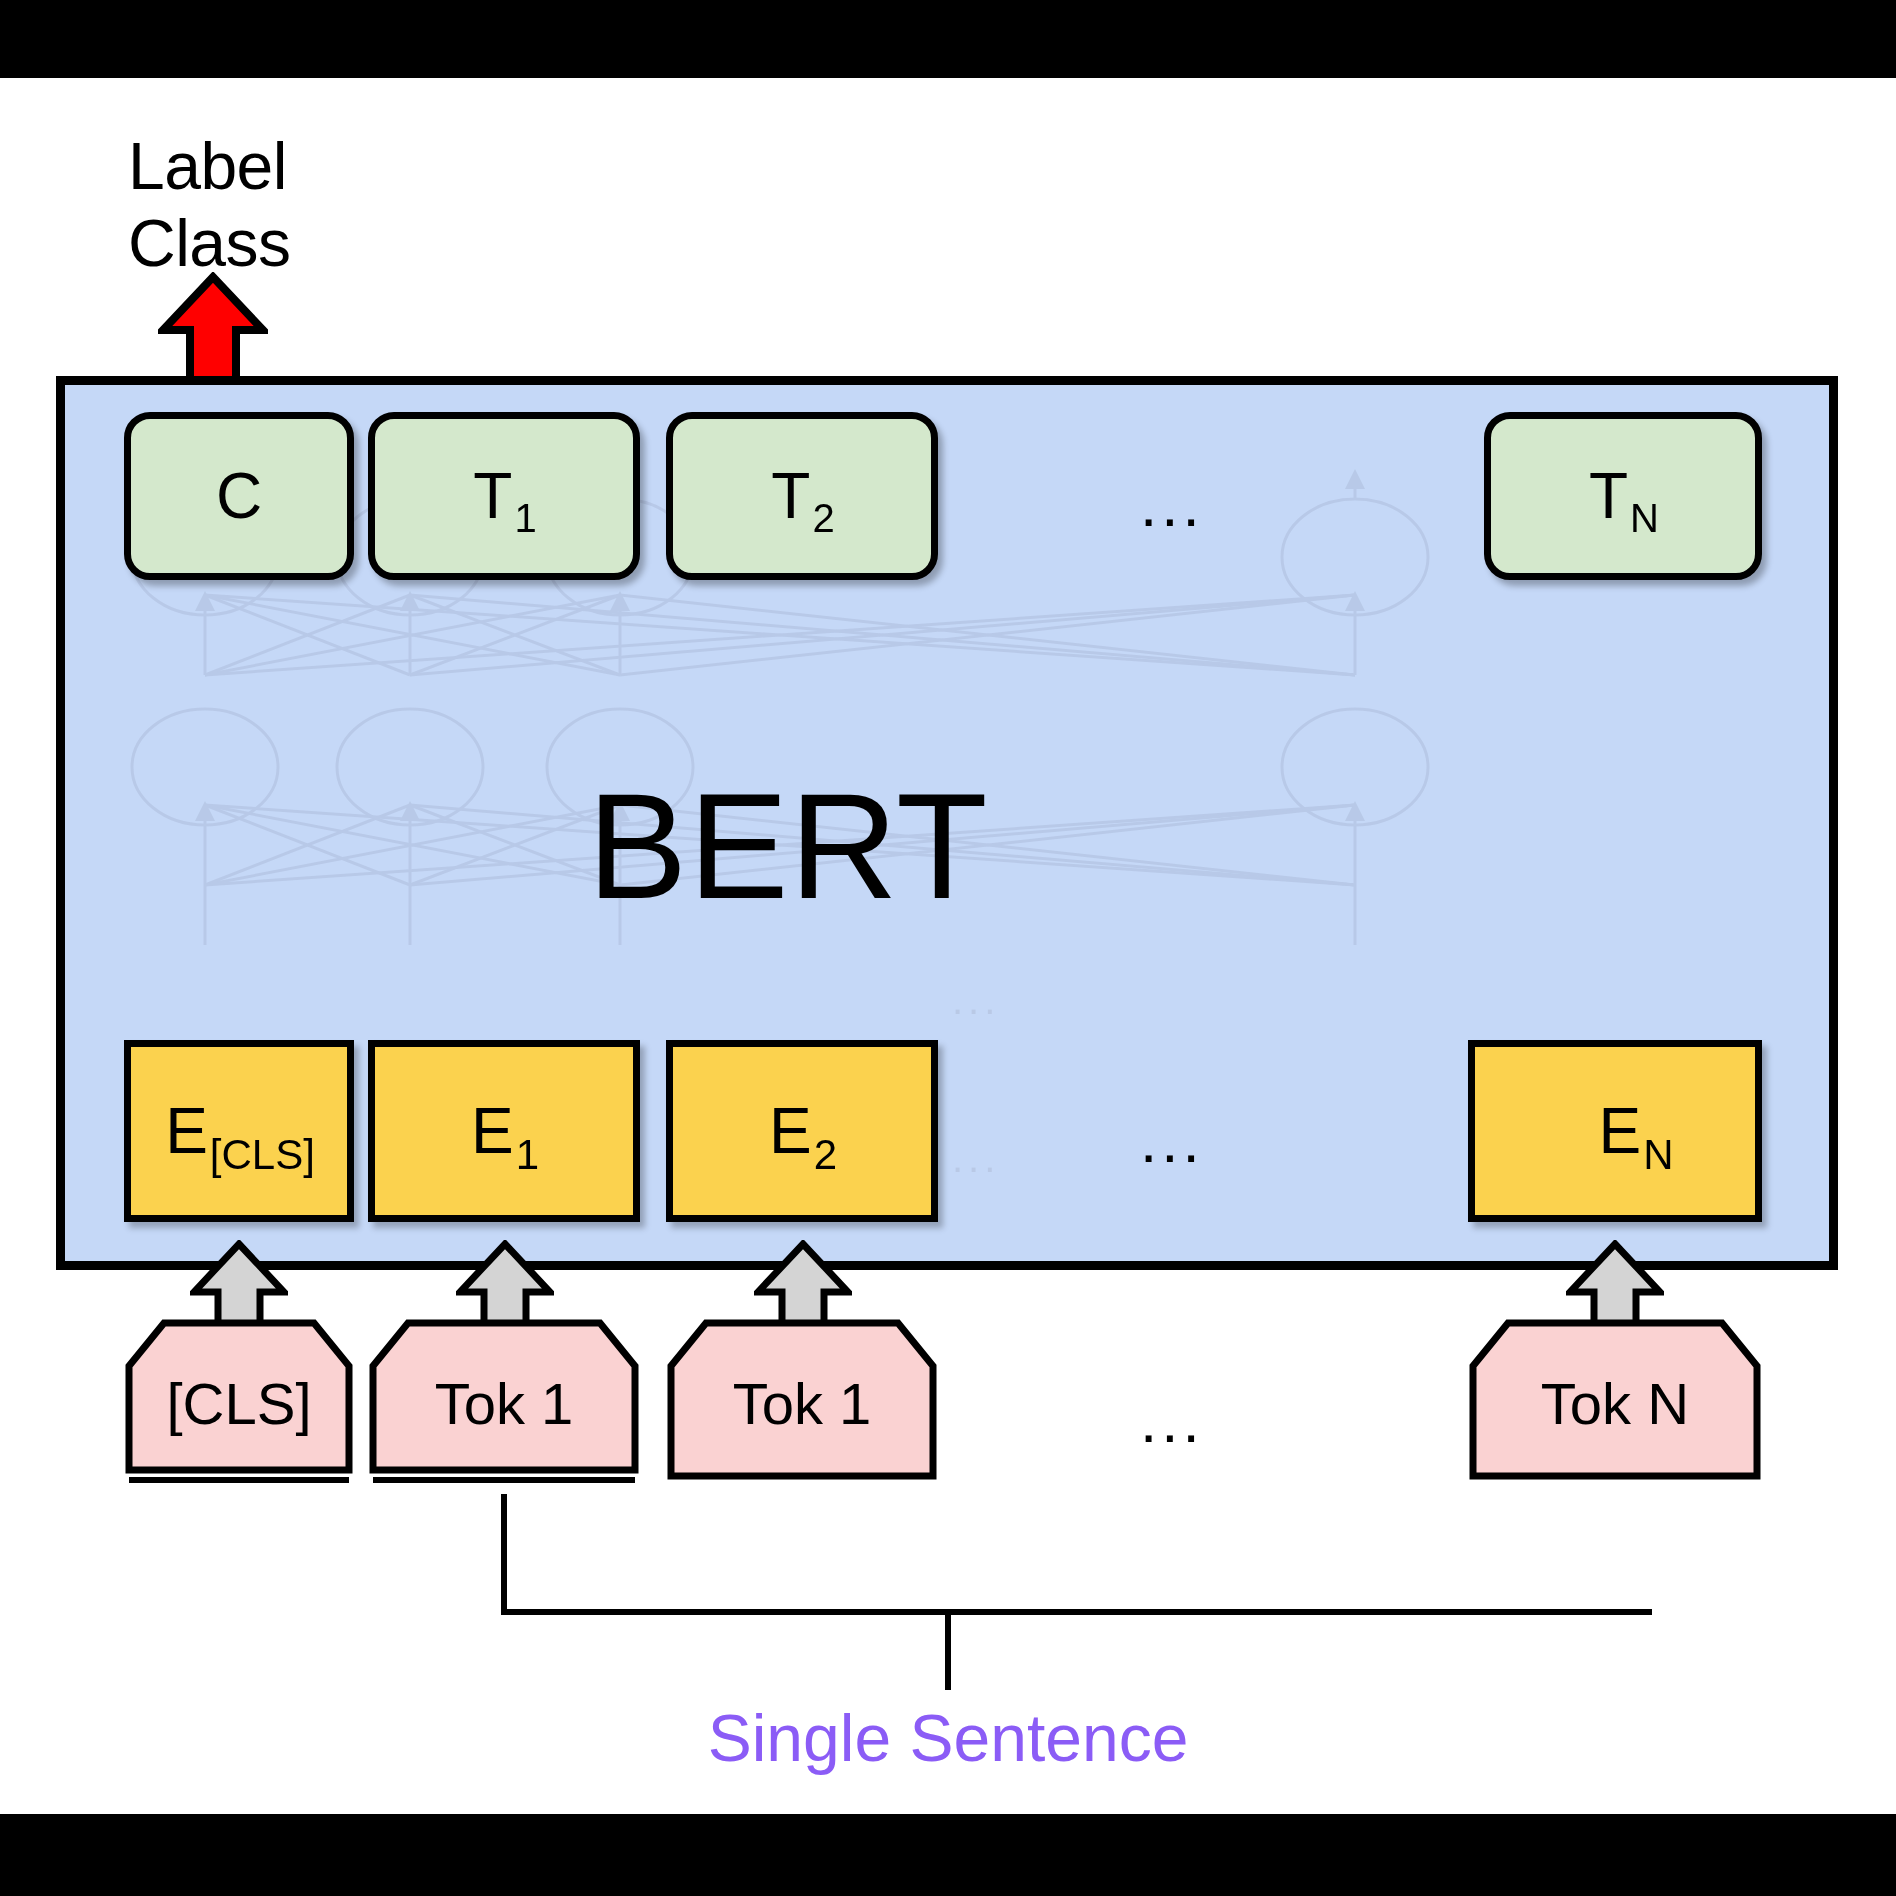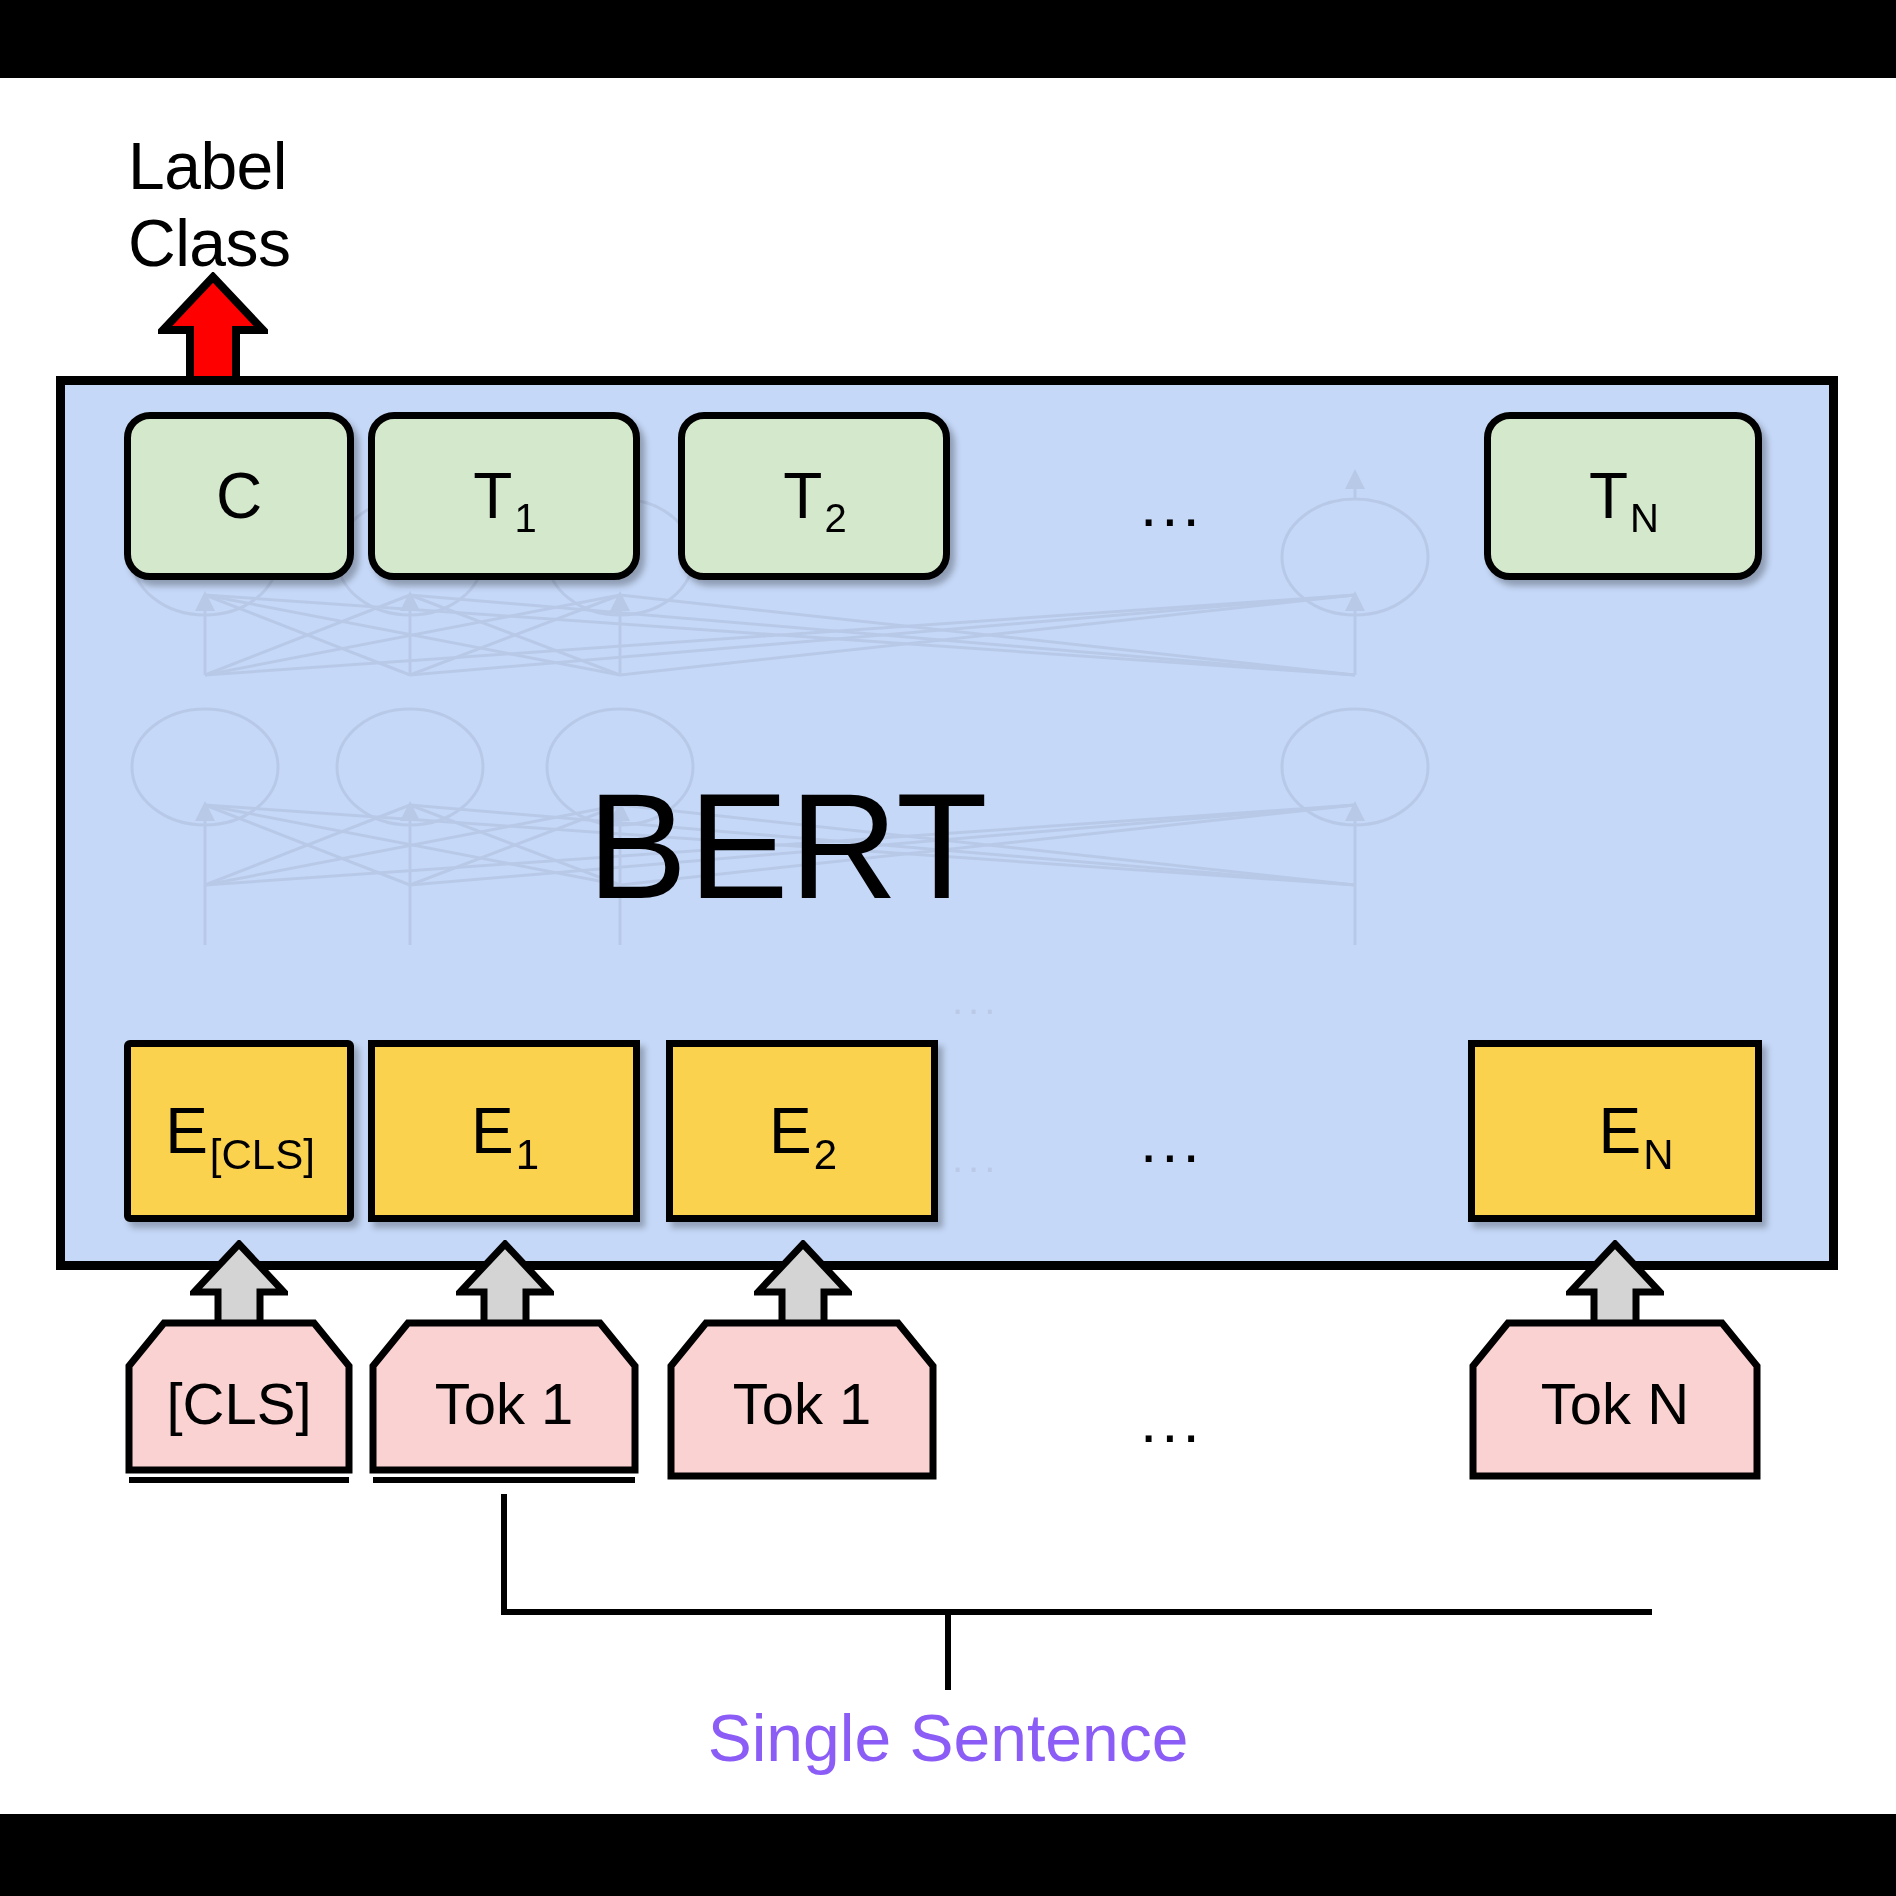--- a/index.html
+++ b/index.html
@@ -188,35 +188,35 @@
     <div class="gcell" style="left:124px;width:230px;">
       <span class="lbl">
         <span>C</span>
       </span>
     </div>
     <div class="gcell" style="left:368px;width:272px;">
       <span class="lbl">
         <span>T</span><sub>1</sub>
       </span>
     </div>
-    <div class="gcell" style="left:666px;width:272px;margin-left:12px;">
+    <div class="gcell" style="left:666px;width:272px;">
       <span class="lbl">
         <span>T</span><sub>2</sub>
       </span>
     </div>
     <div class="gcell" style="left:1484px;width:278px;">
       <span class="lbl">
         <span>T</span><sub>N</sub>
       </span>
     </div>
     <div class="dots" style="left:1140px;top:62px;">...</div>
   </div>
 
   <div class="row" style="top:1040px;">
-    <div class="ycell" style="left:124px;width:230px;border-radius:6px;">
+    <div class="ycell" style="left:124px;width:230px;">
       <span class="lbl">
         <span>E</span><sub>[CLS]</sub>
       </span>
     </div>
     <div class="ycell" style="left:368px;width:272px;">
       <span class="lbl">
         <span>E</span><sub>1</sub>
       </span>
     </div>
     <div class="ycell" style="left:666px;width:272px;">

